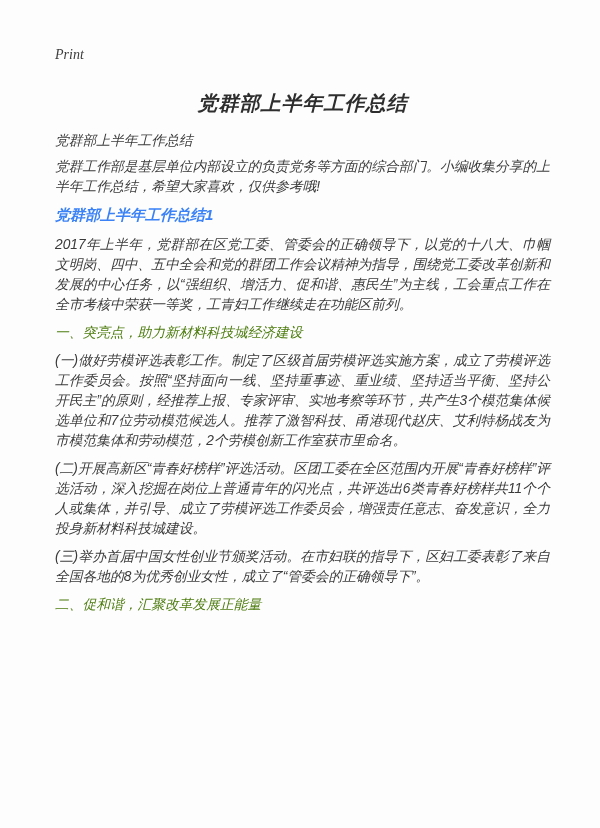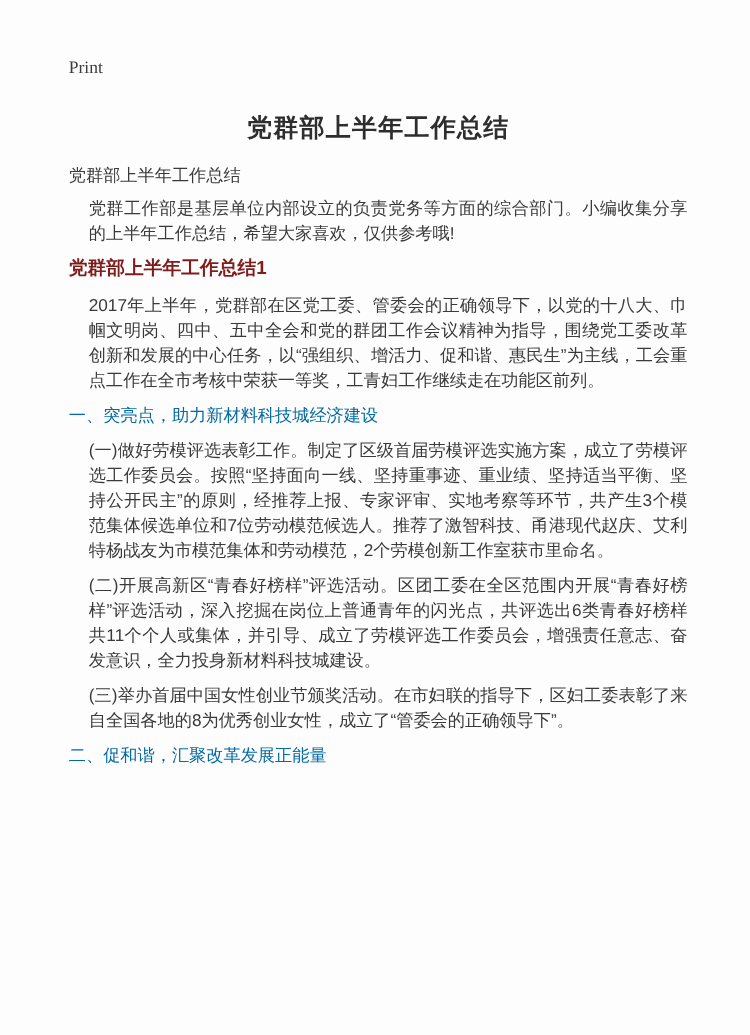--- a/index.html
+++ b/index.html
@@ -13,20 +13,21 @@
     overflow: hidden;
     font-family: "Liberation Sans", "DejaVu Sans", sans-serif;
     color: #3a3a3a;
   }
   .page {
     box-sizing: border-box;
     width: 600px;
     height: 582px;
     padding: 45px 50px 0 55px;
     background: #fdfdfd;
+    font-style: italic;
   }
   .print-link {
     font-family: "Liberation Serif", "DejaVu Serif", serif;
     font-size: 14px;
     line-height: 15px;
     color: #3c3c3c;
     margin: 0 0 22px 0;
     display: inline-block;
     cursor: pointer;
   }
@@ -40,36 +41,36 @@
     margin: 7px 0 16px 0;
   }
   .subtitle {
     font-size: 13.75px;
     line-height: 20px;
     margin: 0 0 6px 0;
   }
   p.body-text {
     font-size: 13.75px;
     line-height: 20px;
-    margin: 0 0 8px 16px;
+    margin: 0 0 8px 0;
     text-align: justify;
     text-justify: inter-ideograph;
   }
   .summary-heading {
     font-size: 15px;
     line-height: 20px;
     font-weight: bold;
-    color: #7f1d1d;
+    color: #3b82f6;
     margin: 8px 0 10px 0;
   }
   .section-heading {
     font-size: 13.75px;
     line-height: 20px;
     font-weight: normal;
-    color: #0369a1;
+    color: #4d7c0f;
     margin: 0 0 8px 0;
   }
 </style>
 </head>
 <body>
 
 <div class="page">
 
   <div class="print-link">Print</div>
 

